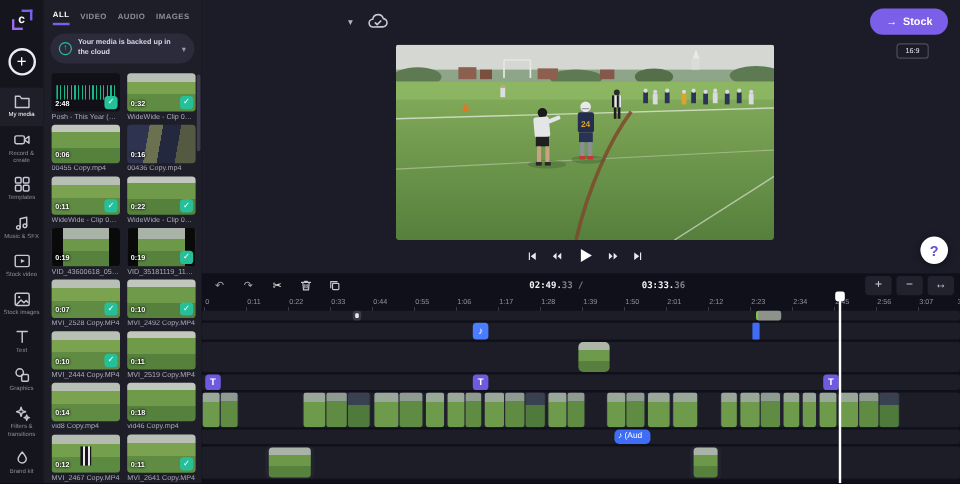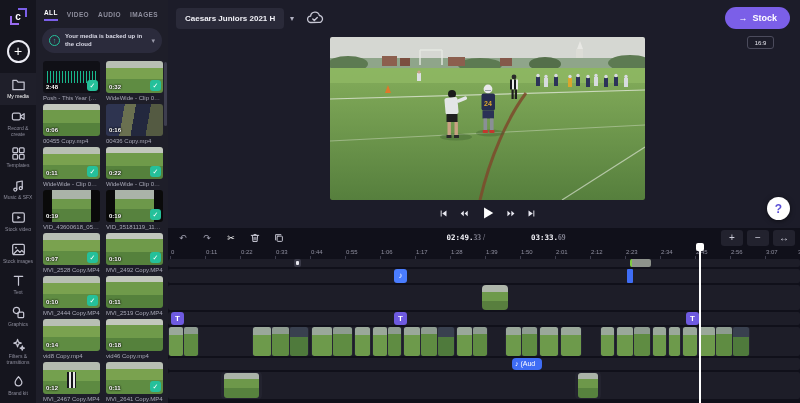--- a/index.html
+++ b/index.html
@@ -62,21 +62,21 @@
   .help-btn { position:absolute; left:599px; top:197px; width:23px; height:23px; background:#fff; border:none; border-radius:50%; color:#5b4fd6; font-weight:bold; font-size:12px; cursor:pointer; box-shadow:0 1px 5px rgba(0,0,0,.5); }
 
   
   .timeline { position:absolute; left:168px; top:228px; width:632px; height:175px; background:#10101a; overflow:hidden; }
   .tl-toolbar { position:absolute; left:0; top:0; width:632px; height:20px; display:flex; align-items:center; gap:4px; padding-left:5px; }
   .tlbtn { width:20px; height:16px; background:none; border:none; color:#a2a2b2; font-size:9px; cursor:pointer; display:flex; align-items:center; justify-content:center; padding:0; }
   .tlbtn.split { color:#fff; }
   .tlbtn svg { width:12px; height:12px; }
   .timecode { position:absolute; left:50%; top:5px; transform:translateX(-50%); font-family:"DejaVu Sans Mono", monospace; font-size:7.5px; font-weight:bold; letter-spacing:0; white-space:nowrap; }
   .tc-main { color:#f2f2f8;padding-left:44px; }
-  .tc-dim { color:#80808f;font-family:Liberation Serif, serif; }
+  .tc-dim { color:#80808f; }
   .zoom-controls { position:absolute; right:5px; top:2px; display:flex; gap:4px; }
   .zbtn { width:22px; height:16px; background:#22222e; border:none; border-radius:3px; color:#cfcfdc; font-size:10px; line-height:1; cursor:pointer; }
   .ruler { position:absolute; left:0; top:20px; width:632px; height:11px; cursor:pointer;
     background:repeating-linear-gradient(90deg,#3c3c4c 0 1px,transparent 1px 35px) 2px bottom/100% 3px no-repeat; }
   .rlab { position:absolute; top:1px; font-size:6px; color:#8f8f9f; white-space:nowrap; }
   .track-row { position:absolute; left:0; width:632px; background:#1d1d28; border-radius:2px; }
   .row-marker { top:31px; height:8px; }
   .row-music  { top:41px; height:14px; }
   .row-video1 { top:57px; height:25px; }
   .row-text   { top:84px; height:13px; }
@@ -338,21 +338,20 @@
             <span class="mdur">0:11</span>
             <span class="mcheck">✓</span>
           </div>
           <div class="mname">MVI_2641 Copy.MP4</div>
         </div>
       </div>
     <div class="media-scrollbar"></div>
   </section>
 
   <section class="top-area">
-    <div class="title-pill">Caesars Juniors 2021 H</div>
     <span class="title-chevron">▾</span>
     <span class="cloud-btn"><svg viewBox="0 0 18 18">
           <path fill="none" stroke="#c7c7d4" stroke-width="1.3" stroke-linecap="round" stroke-linejoin="round" d="M5 13.5a3.2 3.2 0 0 1-.4-6.4 4.5 4.5 0 0 1 8.8-.6 3.2 3.2 0 0 1-.7 6.9z"></path>
           <path fill="none" stroke="#c7c7d4" stroke-width="1.4" stroke-linecap="round" stroke-linejoin="round" d="m6.8 10 1.5 1.5 3-3"></path>
         </svg></span>
     <button class="export-btn">
       <span>→</span>
       <span>Stock</span>
     </button>
     <div class="ratio-badge">16:9</div>
@@ -487,21 +486,21 @@
           </svg>
         </button>
       <button class="tlbtn">
           <svg viewBox="0 0 16 16">
             <rect fill="none" stroke="#c7c7d4" stroke-width="1.3" stroke-linecap="round" stroke-linejoin="round" x="5.5" y="5.5" width="7" height="7" rx="1"></rect>
             <path fill="none" stroke="#c7c7d4" stroke-width="1.3" stroke-linecap="round" stroke-linejoin="round" d="M10.5 3.5h-7v7"></path>
           </svg>
         </button>
     </div>
     <div class="timecode">
-      <span class="tc-main">02:49.</span><span class="tc-dim">33</span><span class="tc-dim"> / </span><span class="tc-main">03:33.</span><span class="tc-dim">69</span>
+      <span class="tc-main">02:49.</span><span class="tc-dim">33</span><span class="tc-dim"> / </span><span class="tc-main">03:33.</span><span class="tc-dim">36</span>
     </div>
     <div class="zoom-controls">
       <button class="zbtn">+</button>
       <button class="zbtn">−</button>
       <button class="zbtn">↔</button>
     </div>
 
     <div class="ruler">
 
     <span class="rlab" style="left: 3px;">0</span>

